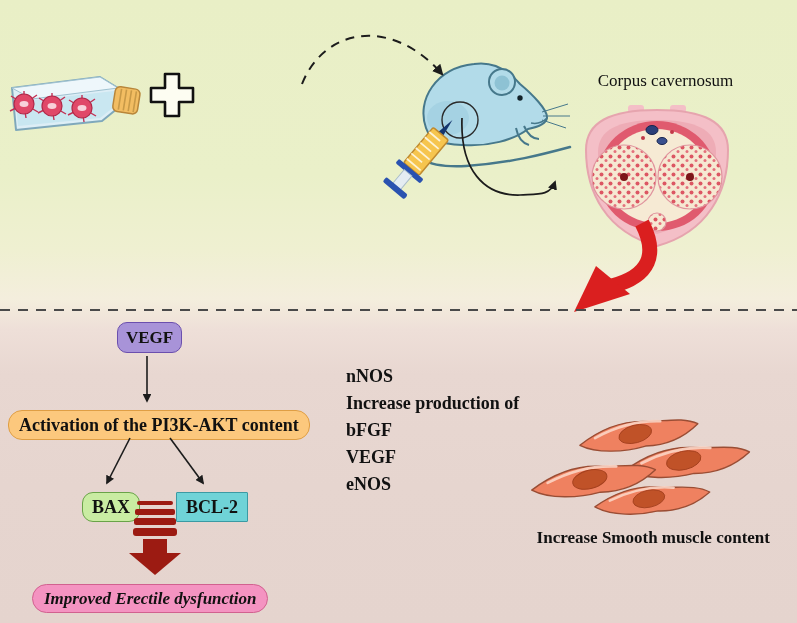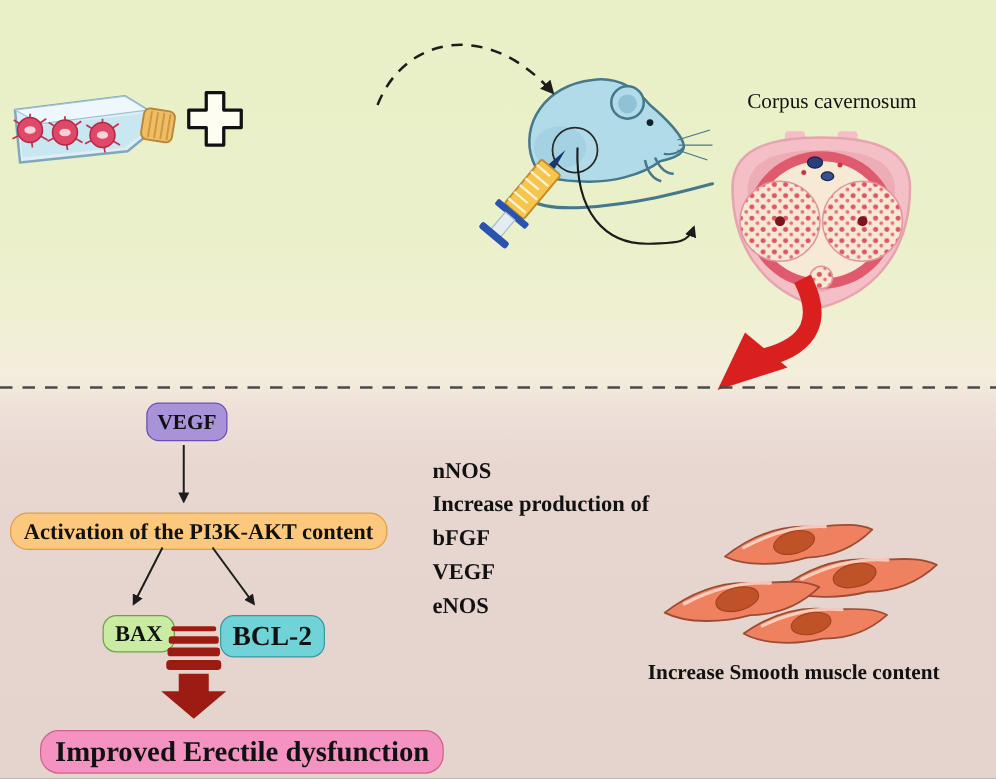--- a/index.html
+++ b/index.html
@@ -17,27 +17,27 @@
     font-weight:bold;box-sizing:border-box;
   }
   .b-sdf1{left:204px;top:73px;padding:6px 13px;font-size:26px;font-weight:normal;
     background:#7ec84b;border-color:#49922a;border-radius:11px;}
   .b-vegf{left:117px;top:322px;padding:6px 8px;font-size:17px;
     background:#a893d8;border-color:#6b4fae;border-radius:10px;}
   .b-path{left:8px;top:410px;padding:5px 10px;font-size:18px;
     background:#fcc87d;border-color:#df9e44;border-radius:14px;}
   .b-bax{left:82px;top:492px;padding:5px 9px;font-size:18px;
     background:#c9eca2;border-color:#69a348;border-radius:11px;}
-  .b-bcl2{left:176px;top:492px;padding:5px 9px;font-size:22px;
-    background:#6fd3d7;border-color:#3b9aa3;border-radius:11px;}
-  .b-outcome{left:32px;top:584px;padding:5px 11px;font-size:23px;
-    background:#f493c1;border-color:#d1618f;border-radius:15px;}
+  .b-bcl2{left:176px;top:492px;padding:5px 9px;font-size:18px;
+    background:#6fd3d7;border-color:#3b9aa3;border-radius:1px;}
+  .b-outcome{left:32px;top:584px;padding:5px 11px;font-size:17px;
+    background:#f493c1;border-color:#d1618f;border-radius:15px;font-style:italic;}
   .corpus-label{left:578px;top:71px;width:175px;text-align:center;font-size:17px;}
   .prod{left:346px;top:363px;font-size:18px;font-weight:bold;line-height:27px;}
-  .smc-caption{left:500px;top:528px;width:270px;text-align:center;font-size:17px;font-weight:bold;}
+  .smc-caption{left:500px;top:528px;width:270px;text-align:right;font-size:17px;font-weight:bold;}
 </style>
 </head>
 <body>
 
 <div class="stage">
 
   <svg width="0" height="0" style="position:absolute" aria-hidden="true">
     <defs>
       <marker id="ah" viewBox="0 0 10 10" refX="8" refY="5" markerWidth="5.5" markerHeight="5.5" orient="auto-start-reverse">
         <path d="M0,0 L10,5 L0,10 z" fill="#1c1c1c"></path>

